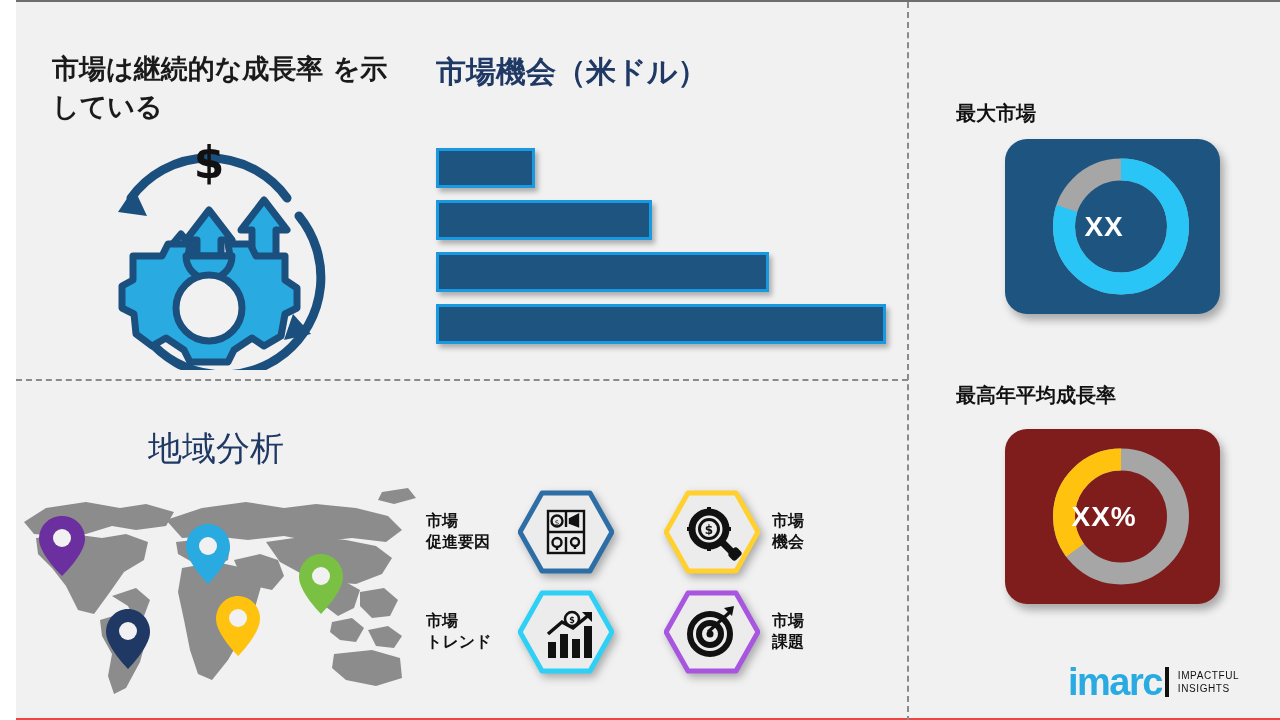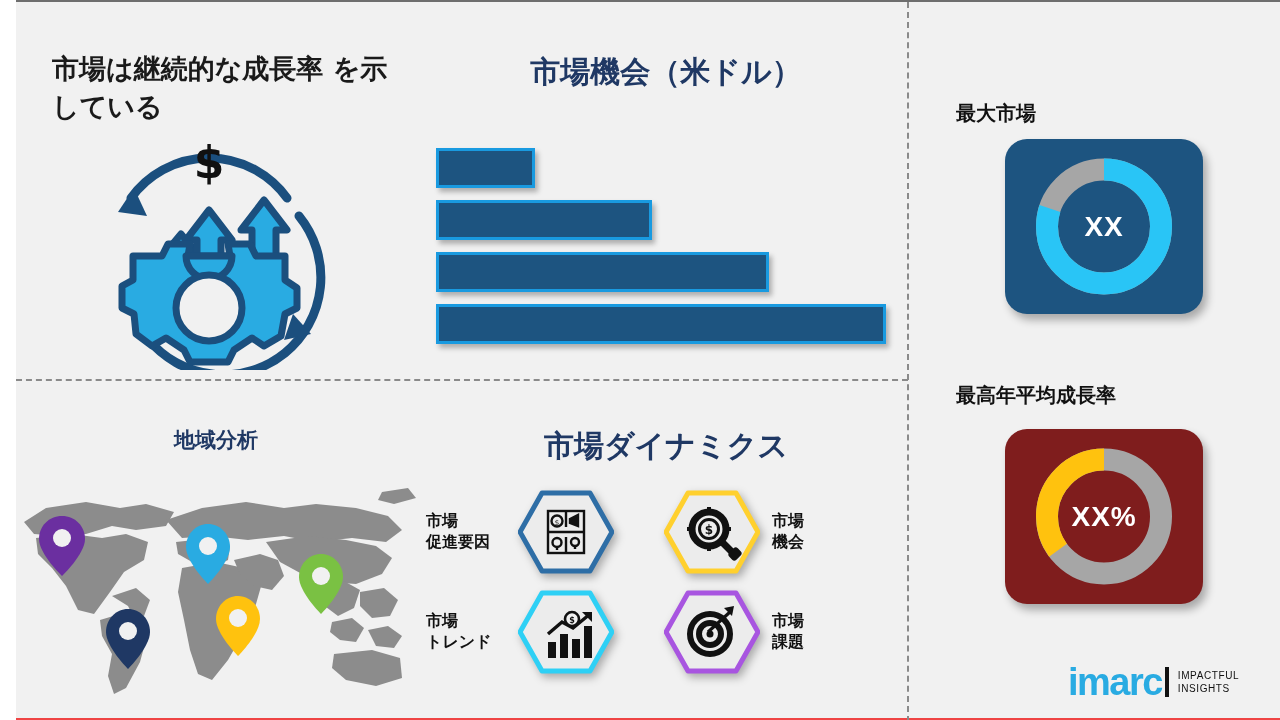--- a/index.html
+++ b/index.html
@@ -28,35 +28,35 @@
   
   .jp{font-family:"DejaVu Sans","Liberation Sans",sans-serif;}
   
   #q1-title{
     position:absolute;left:36px;top:48px;width:360px;
     font-size:27px;line-height:1.40;color:#1a1a1a;font-weight:bold;
   }
   #growth-icon{position:absolute;left:62px;top:128px;width:262px;height:240px;}
   
   #q2-title{
-    position:absolute;left:420px;top:50px;width:460px;text-align:center;
+    position:absolute;left:420px;top:50px;width:460px;text-align:left;
     font-size:30px;font-weight:bold;color:#1f3864;
   }
   #bars{position:absolute;left:420px;top:146px;width:460px;height:200px;}
   .bar{
     position:absolute;height:40px;
     background:#1d5480;
     border:3px solid #199ae0;
     box-sizing:border-box;
     box-shadow:3px 4px 5px rgba(0,0,0,.28);
   }
   
   #q3-title{
     position:absolute;left:0px;top:424px;width:400px;text-align:center;
-    font-size:21px;font-weight:bold;color:#1f3864;
+    font-size:34px;font-weight:normal;color:#1f3864;
   }
   #map-wrap{position:absolute;left:0px;top:462px;width:400px;height:235px;}
   
   #q4-title{
     position:absolute;left:420px;top:424px;width:460px;text-align:center;
     font-size:30px;font-weight:bold;color:#1f3864;
   }
   .dyn-cell{position:absolute;height:84px;display:flex;align-items:center;}
   .dyn-label{
     font-size:16px;line-height:1.30;color:#111;font-weight:bold;white-space:pre-line;
@@ -65,20 +65,21 @@
            filter:drop-shadow(3px 4px 4px rgba(0,0,0,.30));}
   
   .rc-title{
     position:absolute;left:940px;width:300px;
     font-size:20px;font-weight:bold;color:#111;
   }
   .donut-card{
     position:absolute;left:989px;width:198px;height:175px;
     background:#1d5480;border-radius:22px;
     box-shadow:4px 6px 9px rgba(0,0,0,.30);
+    padding-left:17px;
   }
   .donut-center{
     position:absolute;left:0;top:0;width:198px;height:175px;
     display:flex;align-items:center;justify-content:center;
     color:#ffffff;font-weight:bold;font-size:28px;letter-spacing:.03em;
   }
   
   #logo{position:absolute;left:1052px;top:658px;height:44px;display:flex;align-items:center;}
   #logo-mark{font-size:38px;font-weight:bold;color:#29abe2;letter-spacing:-.04em;line-height:1;}
   #logo-bar{width:4px;height:30px;background:#111;margin:0 9px 0 3px;}
@@ -173,21 +174,20 @@
           <circle cx="222" cy="154" r="9" fill="#f1f1f1"></circle>
         </g>
         <g>
           <path d="M112 145 C100 145 90 155 90 168 C90 183 112 205 112 205 C112 205 134 183 134 168 C134 155 124 145 112 145 Z" fill="#1f3864"></path>
           <circle cx="112" cy="167" r="9" fill="#f1f1f1"></circle>
         </g>
       </g>
     </svg>
   </div>
 
-  <div id="q4-title" class="jp">市場ダイナミクス</div>
   <div id="dynamics-grid">
       <div class="dyn-cell" style="left: 410px; top: 488px; width: 200px;">
         <div class="dyn-label jp" style="width: 92px; text-align: left;">市場
 促進要因</div>
         <div class="hexwrap"><svg viewBox="0 0 96 84" width="96" height="84">
       <polygon points="24,3 72,3 94,42 72,81 24,81 2,42" fill="#ececec" stroke="#2e6ea6" stroke-width="5" stroke-linejoin="round"></polygon>
       <g transform="translate(30,21)" stroke="#111" stroke-width="2.4" fill="none">
       <rect x="0" y="0" width="36" height="42"></rect>
       <path d="M18 0 L18 16 M0 21 L36 21 M18 26 L18 42"></path>
       <circle cx="9" cy="10" r="5.5"></circle>

